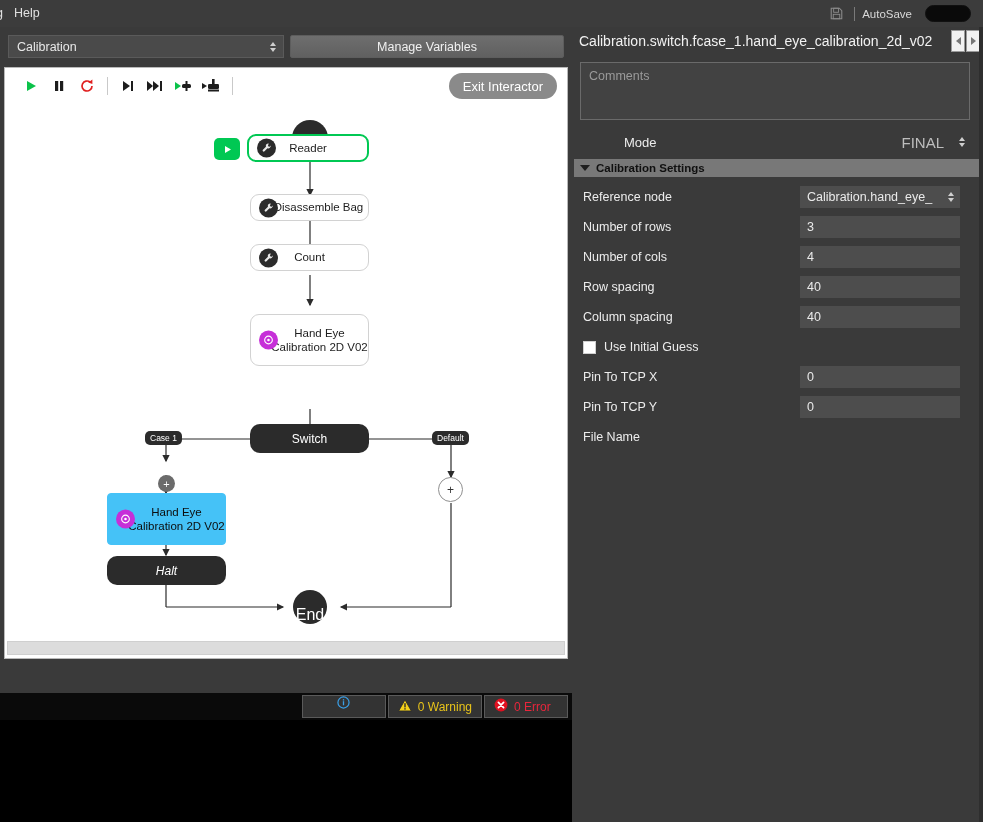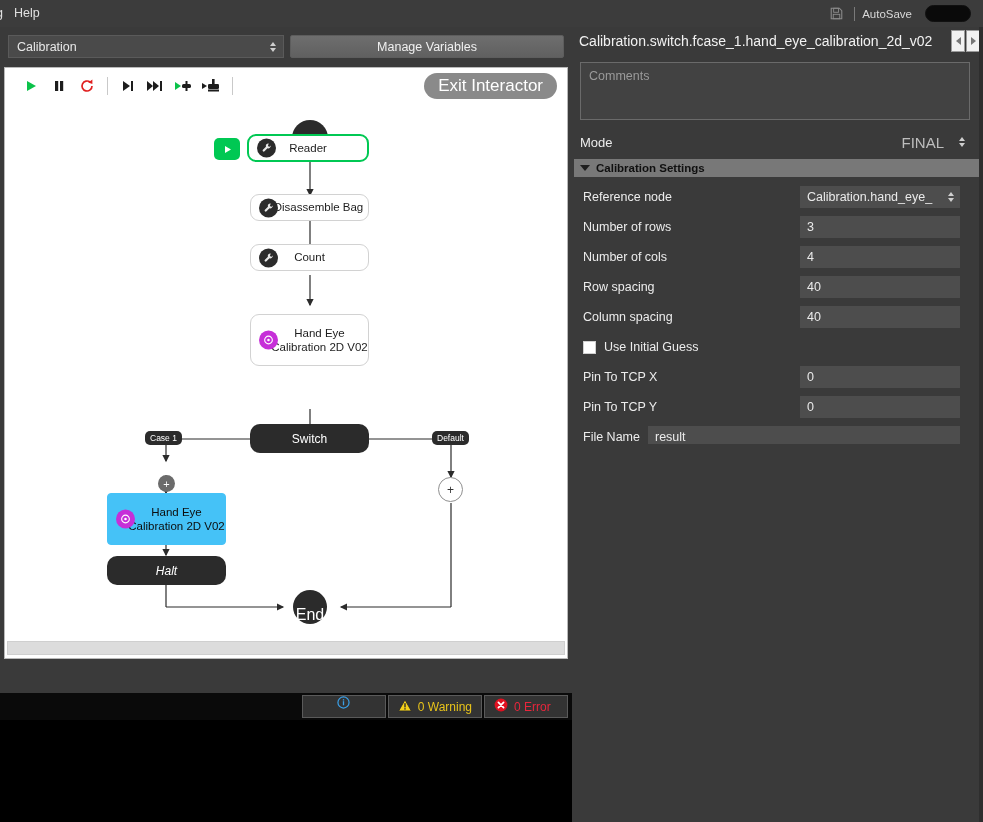--- a/index.html
+++ b/index.html
@@ -58,21 +58,21 @@
   
   .canvas-wrap {
     position: absolute; left: 4px; top: 40px; width: 564px; height: 592px;
     background: #ffffff; border: 1px solid #b9b9b9;
   }
   .toolbar { position: absolute; left: 0; top: 0; width: 100%; height: 35px; display: flex; align-items: center; padding-left: 12px; }
   .tb-btn { width: 28px; height: 28px; display: flex; align-items: center; justify-content: center; }
   .tb-sep { width: 1px; height: 18px; background: #c9c9c9; margin: 0 6px; }
   .exit-btn {
     position: absolute; right: 10px; top: 5px; height: 26px; padding: 0 14px;
-    background: #8a8a8a; border-radius: 13px; color: #ffffff; font-size: 17px;
+    background: #8a8a8a; border-radius: 13px; color: #ffffff; font-size: 13px;
     display: flex; align-items: center; justify-content: center;
   }
   .graph { position: absolute; left: 0; top: 35px; width: 100%; height: 540px; }
   .hscroll { position: absolute; left: 2px; bottom: 3px; width: 558px; height: 14px; background: #f0f0f0; }
   .hscroll .thumb { width: 100%; height: 14px; background: #dcdcdc; border: 1px solid #cfcfcf; }
   .node-pill {
     background: #ffffff; border: 1px solid #d2d2d2; border-radius: 9px;
     display: flex; align-items: center; justify-content: center; position: relative;
   }
   .node-pill.sel { border: 2.5px solid #00c853; }
@@ -151,21 +151,21 @@
 
   .comments {
     position: absolute; left: 8px; top: 35px; width: 390px; height: 58px;
     background: #424242; border: 1px solid #6a6a6a; padding: 6px 8px;
     font-size: 12.5px; color: #9a9a9a;
   }
   .mode-row {
     position: absolute; left: 8px; top: 103px; width: 390px; height: 24px;
     display: flex; align-items: center;
   }
-  .mode-label { font-size: 13px; color: #ececec; }
+  .mode-label { font-size: 13px; color: #ececec; margin-left: 44px; }
   .mode-val { margin-left: auto; margin-right: 26px; font-size: 15px; color: #bdbdbd; }
   .mode-spin { position: absolute; right: 5px; top: 50%; transform: translateY(-50%); }
 
   .section-hdr {
     position: absolute; left: 2px; top: 132px; width: 407px; height: 18px;
     background: #787878; display: flex; align-items: center; padding-left: 6px; gap: 6px;
   }
   .section-hdr .tri { width: 0; height: 0; border-left: 5px solid transparent; border-right: 5px solid transparent; border-top: 6px solid #1f1f1f; }
   .section-hdr span { font-size: 11.5px; color: #101010; font-weight: bold; }
 
@@ -511,21 +511,20 @@
         <span class="fctrl">0</span>
       </div>
 
       <div class="frow">
         <span class="flabel">Pin To TCP Y</span>
         <span class="fctrl">0</span>
       </div>
 
       <div class="frow filename">
         <span class="flabel">File Name</span>
-        <span class="fname-field">result</span>
       </div>
     </div>
 
     <div class="right-bottom"></div>
   </div>
 
   <div class="right-edge"></div>
 </div>
 
 </body></html>

